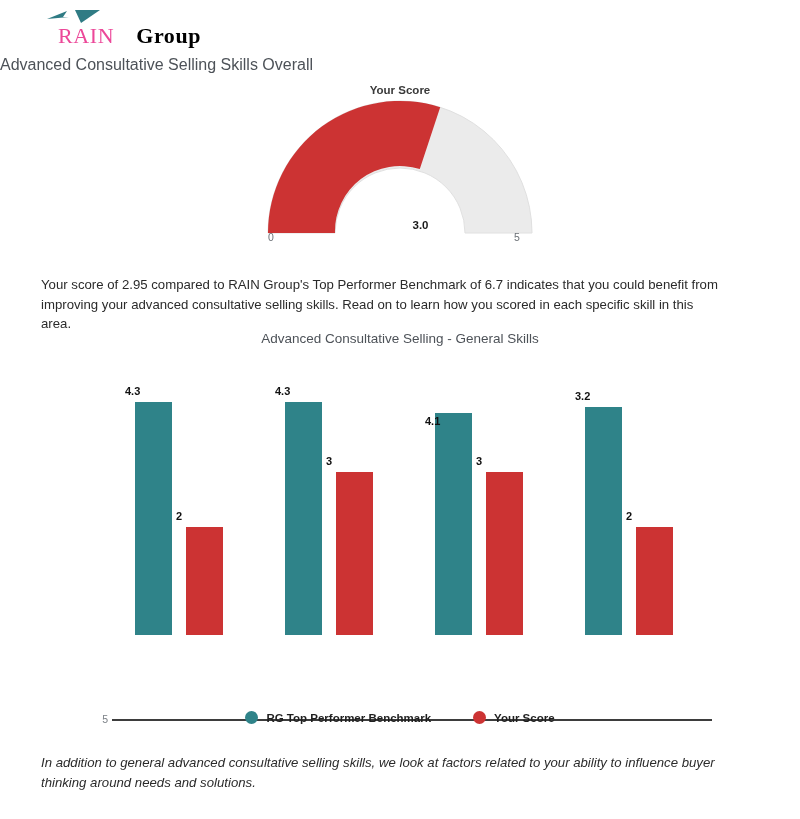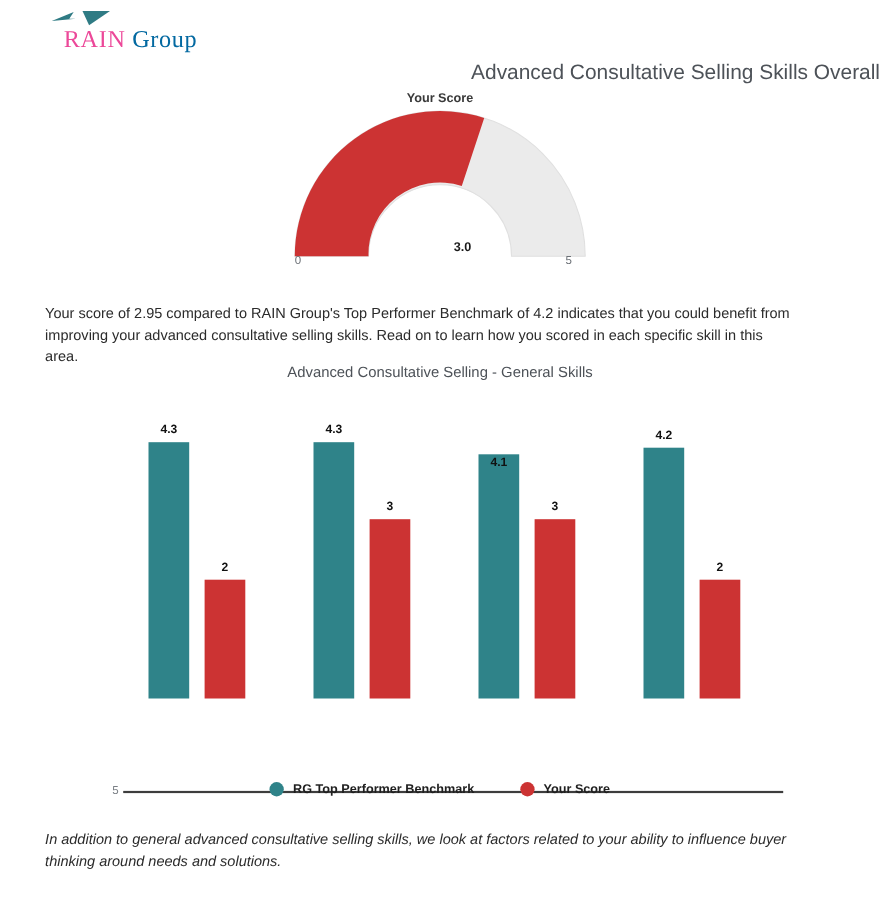--- a/index.html
+++ b/index.html
@@ -23,27 +23,27 @@
   }
   #logo-marks { position: absolute; left: 5px; top: 2px; width: 70px; height: 18px; }
   #logo-wordmark {
     position: absolute; left: 18px; top: 17px;
     font-family: "Liberation Serif", serif;
     font-size: 22px;
     letter-spacing: 0.6px;
     white-space: nowrap;
   }
   #logo-rain { color: #ec4899; font-weight: 400; }
-  #logo-group { color: #0369a1; font-weight: 400; margin-left: 6px; }
+  #logo-group { color: #000000; font-weight: 700; margin-left: 22px; }
 
   
   #gauge-title {
     position: absolute; left: 0; top: 56px; width: 800px;
-    text-align: right;
-    font-size: 19px; color: #4d5258; font-weight: 400;
+    text-align: left;
+    font-size: 16px; color: #4d5258; font-weight: 400;
   }
   #gauge-subtitle {
     position: absolute; left: 0; top: 84px; width: 800px;
     text-align: center;
     font-size: 11.5px; color: #3a3a3a; font-weight: 700;
   }
   #gauge-wrap {
     position: absolute; left: 250px; top: 96px;
     width: 300px; height: 145px;
   }
@@ -100,21 +100,21 @@
 
   .bar {
     position: absolute;
     bottom: 0;
   }
   .bar-benchmark { background: #2F8389; }
   .bar-score { background: #CC3333; }
   .bar-label {
     position: absolute;
     font-size: 11px; font-weight: 700; color: #111;
-    text-align: center;
+    text-align: left;
     white-space: nowrap;
   }
   #plot {
     position: absolute;
     left: 112px; top: 9px;
     width: 600px; height: 271px;
   }
 
   
   #legend {
@@ -148,21 +148,21 @@
 
     <path id="gauge-track-path" d="M 18 137 A 132 132 0 0 1 282 137 L 215 137 A 65 65 0 0 0 85 137 Z" fill="#EBEBEB" stroke="#E0E0E0" stroke-width="1"></path>
 
     <path id="gauge-fill-path" d="M 18 137 A 132 132 0 0 1 190.2 11.2 L 169.8 73.1 A 65 65 0 0 0 85 137 Z" fill="#CC3333"></path>
   </svg>
 </div>
 <div id="gauge-value">3.0</div>
 <div id="gauge-min">0</div>
 <div id="gauge-max">5</div>
 
-<div id="para-top" class="body-para">Your score of 2.95 compared to RAIN Group's Top Performer Benchmark of 4.2 indicates that you could benefit from improving your advanced consultative selling skills. Read on to learn how you scored in each specific skill in this area.</div>
+<div id="para-top" class="body-para">Your score of 2.95 compared to RAIN Group's Top Performer Benchmark of 6.7 indicates that you could benefit from improving your advanced consultative selling skills. Read on to learn how you scored in each specific skill in this area.</div>
 
 <div id="bar-title">Advanced Consultative Selling - General Skills</div>
 
 <div id="chart">
   <div class="axis-label" id="ylab-5">5</div>
 
   <div class="axis-line" id="axis-top"></div>
 
   <div id="plot">
       <div class="bar bar-benchmark" style="left: 23px; width: 37px; height: 233.06px; background: rgb(47, 131, 137);"></div>
@@ -171,21 +171,21 @@
       <div class="bar-label" style="left: 64px; width: 57px; top: 145.6px;">2</div>
       <div class="bar bar-benchmark" style="left: 173px; width: 37px; height: 233.06px; background: rgb(47, 131, 137);"></div>
       <div class="bar-label" style="left: 163px; width: 57px; top: 20.94px;">4.3</div>
       <div class="bar bar-score" style="left: 224px; width: 37px; height: 162.6px; background: rgb(204, 51, 51);"></div>
       <div class="bar-label" style="left: 214px; width: 57px; top: 91.4px;">3</div>
       <div class="bar bar-benchmark" style="left: 323px; width: 37px; height: 222.22px; background: rgb(47, 131, 137);"></div>
       <div class="bar-label" style="left: 313px; width: 57px; top: 31.78px; margin-top: 19px;">4.1</div>
       <div class="bar bar-score" style="left: 374px; width: 37px; height: 162.6px; background: rgb(204, 51, 51);"></div>
       <div class="bar-label" style="left: 364px; width: 57px; top: 91.4px;">3</div>
       <div class="bar bar-benchmark" style="left: 473px; width: 37px; height: 227.64px; background: rgb(47, 131, 137);"></div>
-      <div class="bar-label" style="left: 463px; width: 57px; top: 26.36px;">4.2</div>
+      <div class="bar-label" style="left: 463px; width: 57px; top: 26.36px;">3.2</div>
       <div class="bar bar-score" style="left: 524px; width: 37px; height: 108.4px; background: rgb(204, 51, 51);"></div>
       <div class="bar-label" style="left: 514px; width: 57px; top: 145.6px;">2</div>
     </div>
 </div>
 
 <div id="legend">
   <div class="legend-item">
     <span class="legend-dot" style="background:#2F8389"></span>
     <span class="legend-text">RG Top Performer Benchmark</span>
   </div>

